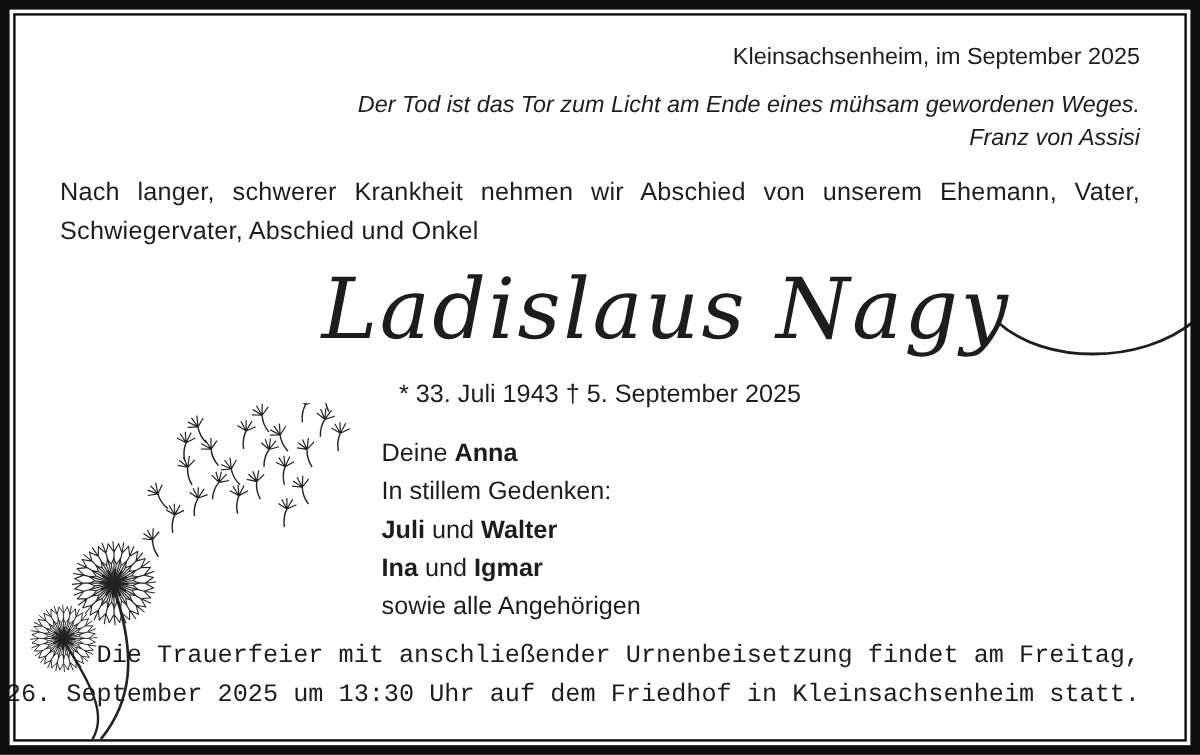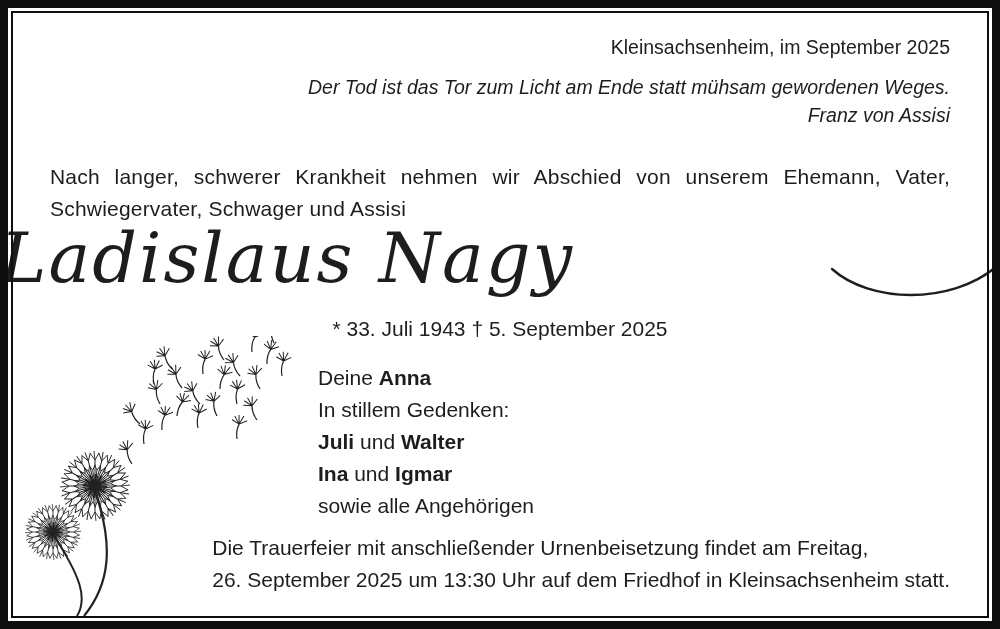--- a/index.html
+++ b/index.html
@@ -12,62 +12,62 @@
     color: #1d1d1b;
     overflow: hidden;
   }
   .frame-outer { position: absolute; inset: 0; border: 8px solid #0e0e0e; pointer-events: none; z-index: 5; }
   .frame-inner { position: absolute; inset: 11px; border: 2px solid #0e0e0e; pointer-events: none; z-index: 5; }
 
   .place-date   { position: absolute; top: 36px;  right: 50px; font-size: 19.5px; }
   .quote-text   { position: absolute; top: 76px;  right: 50px; font-size: 19.5px; font-style: italic; }
   .quote-author { position: absolute; top: 104px; right: 50px; font-size: 19.5px; font-style: italic; margin-left: 35px; }
 
-  .announcement { position: absolute; left: 50px; right: 50px; top: 145px; font-size: 21px; line-height: 32px; letter-spacing: 0.2px; margin-top: 16px; }
+  .announcement { position: absolute; left: 50px; right: 50px; top: 145px; font-size: 21px; line-height: 32px; letter-spacing: 0.2px; }
   .announcement .line-justified { text-align: justify; text-align-last: justify; }
 
   .name-row {
     position: absolute; left: 0; right: 0; top: 206px; height: 104px;
-    display: flex; align-items: center; justify-content: space-between; z-index: 2;
+    display: flex; align-items: center; justify-content: flex-end; z-index: 2;
   }
   .deceased-name {
     font-family: "DejaVu Serif", serif;
     font-style: italic;
     font-size: 70px;
     letter-spacing: 2px;
     white-space: nowrap;
     line-height: 1.1;
   }
   .swash { margin: 52px 0 0 -12px; }
 
   .dates { position: absolute; left: 0; right: 0; top: 317px; text-align: center; font-size: 21px; }
   .dates .death { margin-left: 0; }
 
   .family { position: absolute; left: 318px; top: 362px; font-size: 21px; line-height: 32px; }
   .family b { font-weight: bold; }
 
-  .service { position: absolute; right: 50px; top: 532px; font-size: 21px; line-height: 32px; }
+  .service { position: absolute; right: 50px; top: 532px; text-align: right; font-size: 21px; line-height: 32px; font-family: Liberation Mono, monospace; }
   .service div { white-space: nowrap; }
 
   .dandelion { position: absolute; left: 14px; top: 336px; z-index: 1; }
   .dandelion path, .dandelion circle { stroke: #222; }
 </style>
 </head>
 <body>
 
 <div class="frame-outer"></div>
 <div class="frame-inner"></div>
 
 <div class="place-date">Kleinsachsenheim, im September 2025</div>
-<div class="quote-text">Der Tod ist das Tor zum Licht am Ende statt mühsam gewordenen Weges.</div>
+<div class="quote-text">Der Tod ist das Tor zum Licht am Ende eines mühsam gewordenen Weges.</div>
 <div class="quote-author">Franz von Assisi</div>
 
 <div class="announcement">
   <div class="line-justified">Nach langer, schwerer Krankheit nehmen wir Abschied von unserem Ehemann, Vater,</div>
-  <div>Schwiegervater, Schwager und Assisi</div>
+  <div>Schwiegervater, Abschied und Onkel</div>
 </div>
 
 <div class="name-row">
   <span class="deceased-name">Ladislaus Nagy</span>
   <svg class="swash" width="170" height="50" viewBox="0 0 170 50">
     <path d="M2,10 C40,44 120,46 166,8" fill="none" stroke="#1d1d1b" stroke-width="2.4" stroke-linecap="round"></path>
   </svg>
 </div>
 
 <div class="dates">

